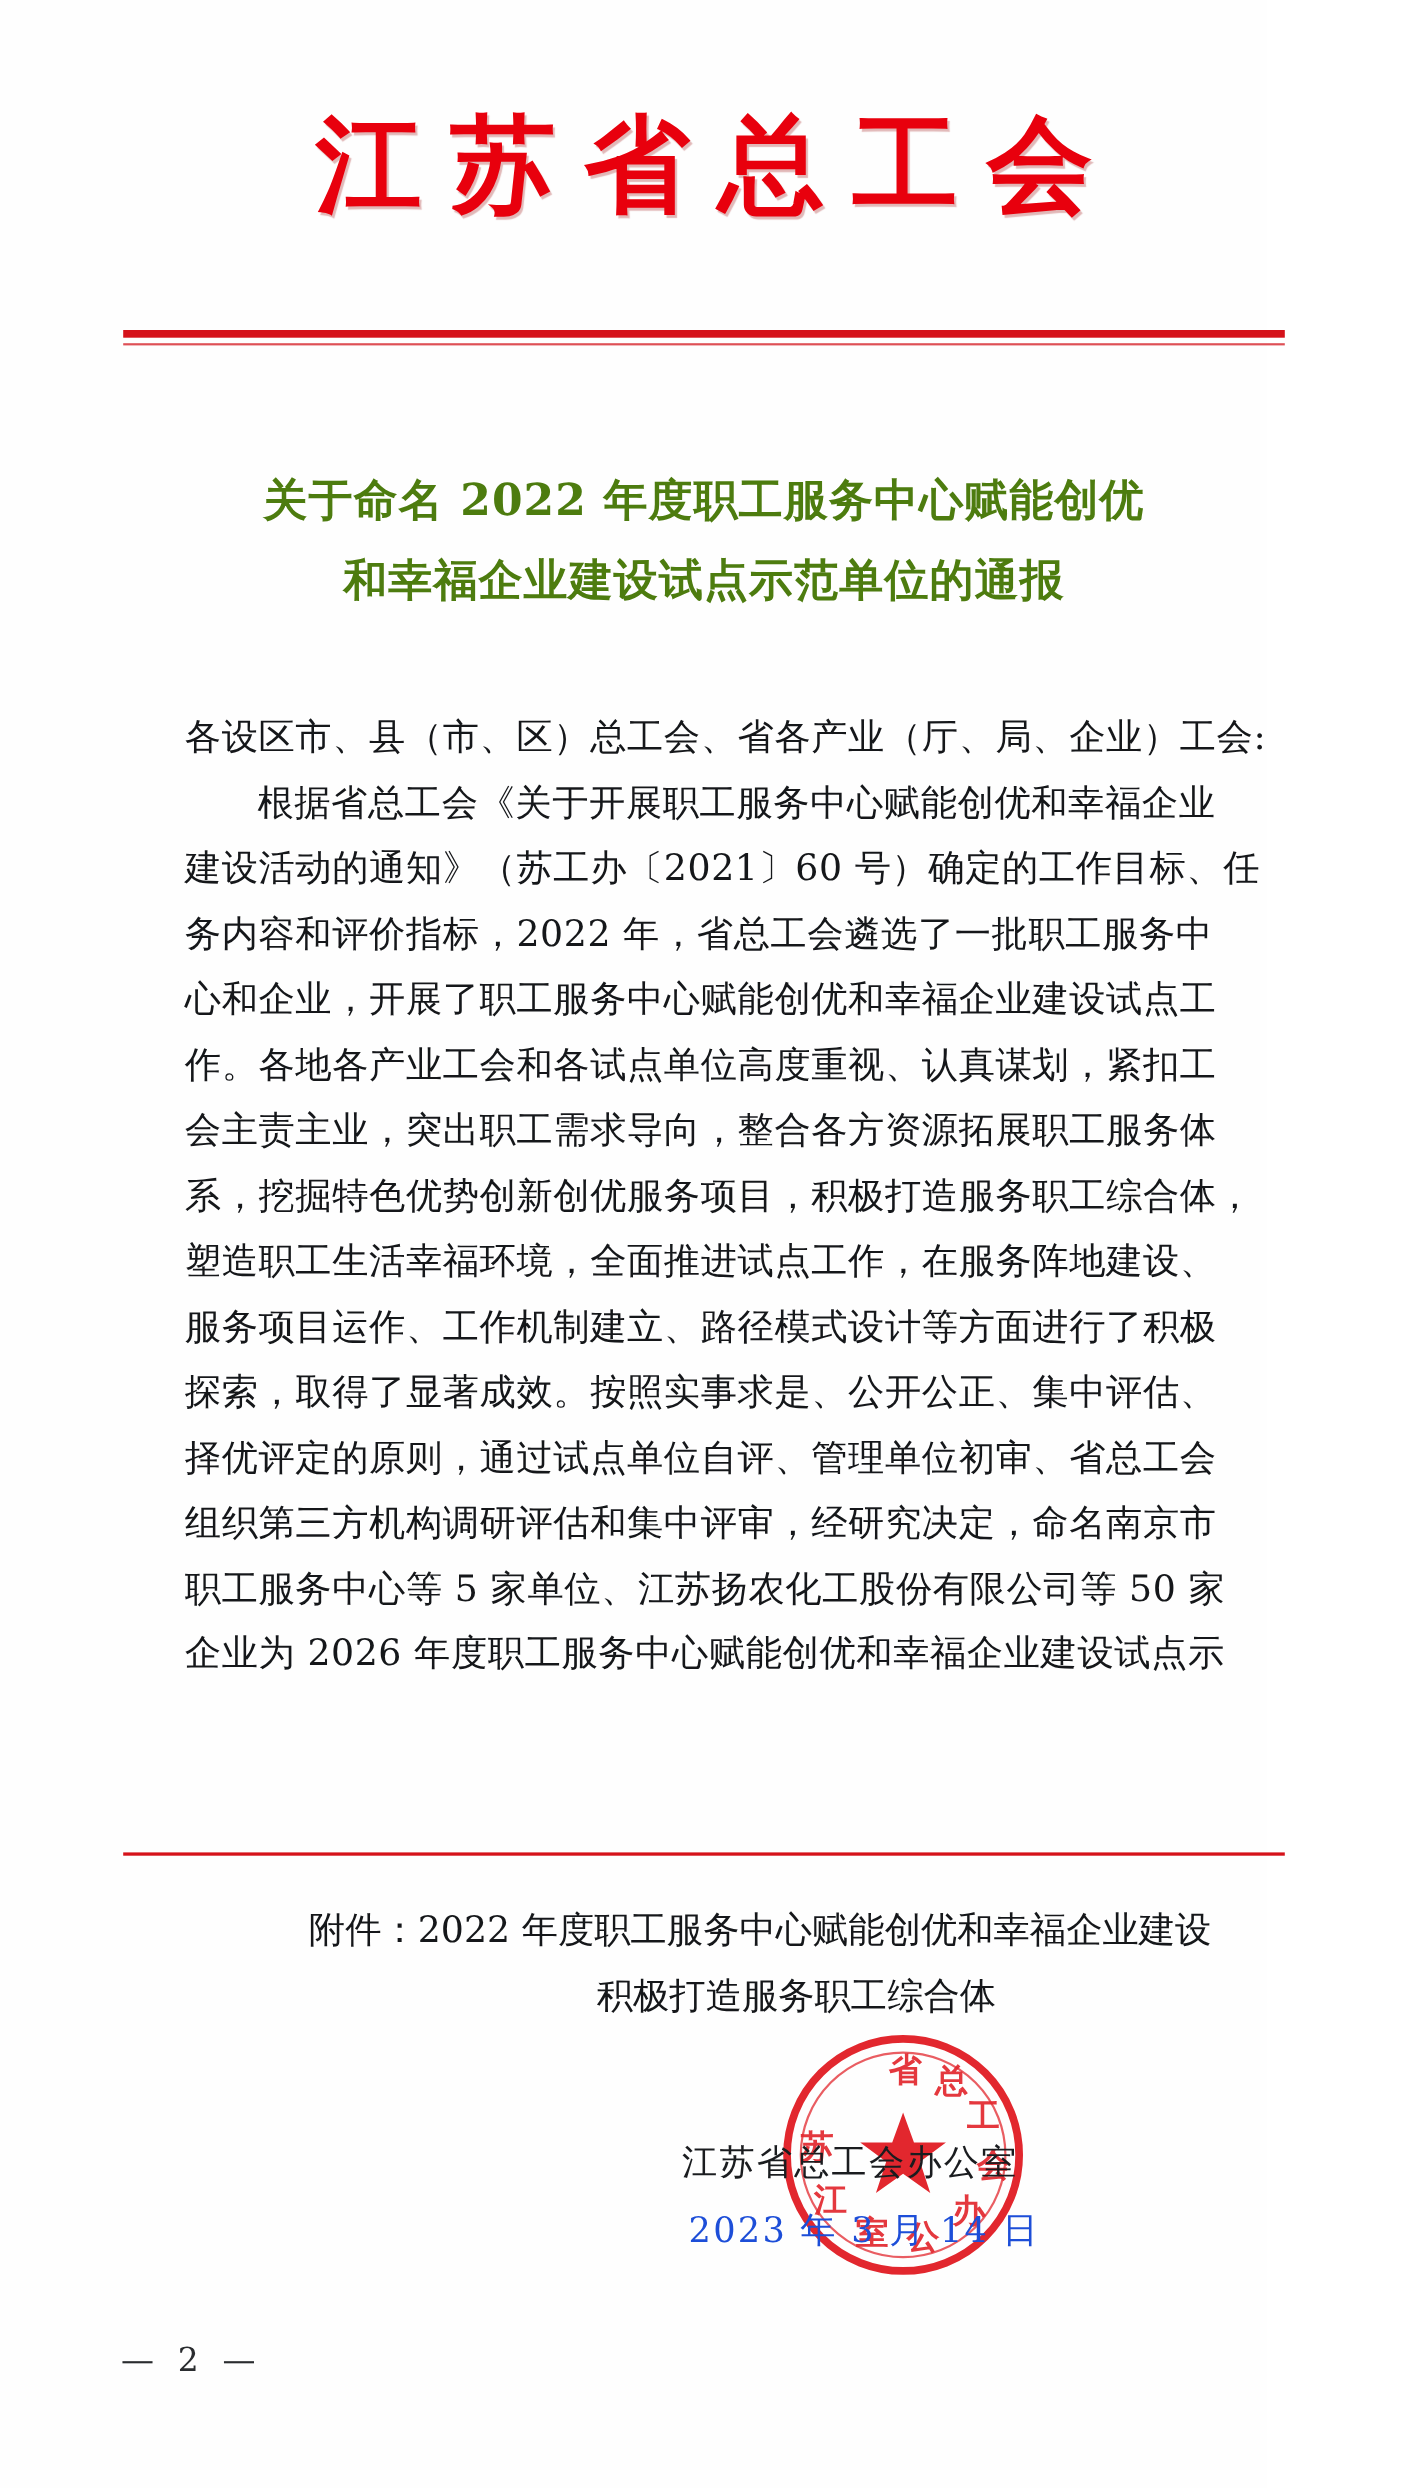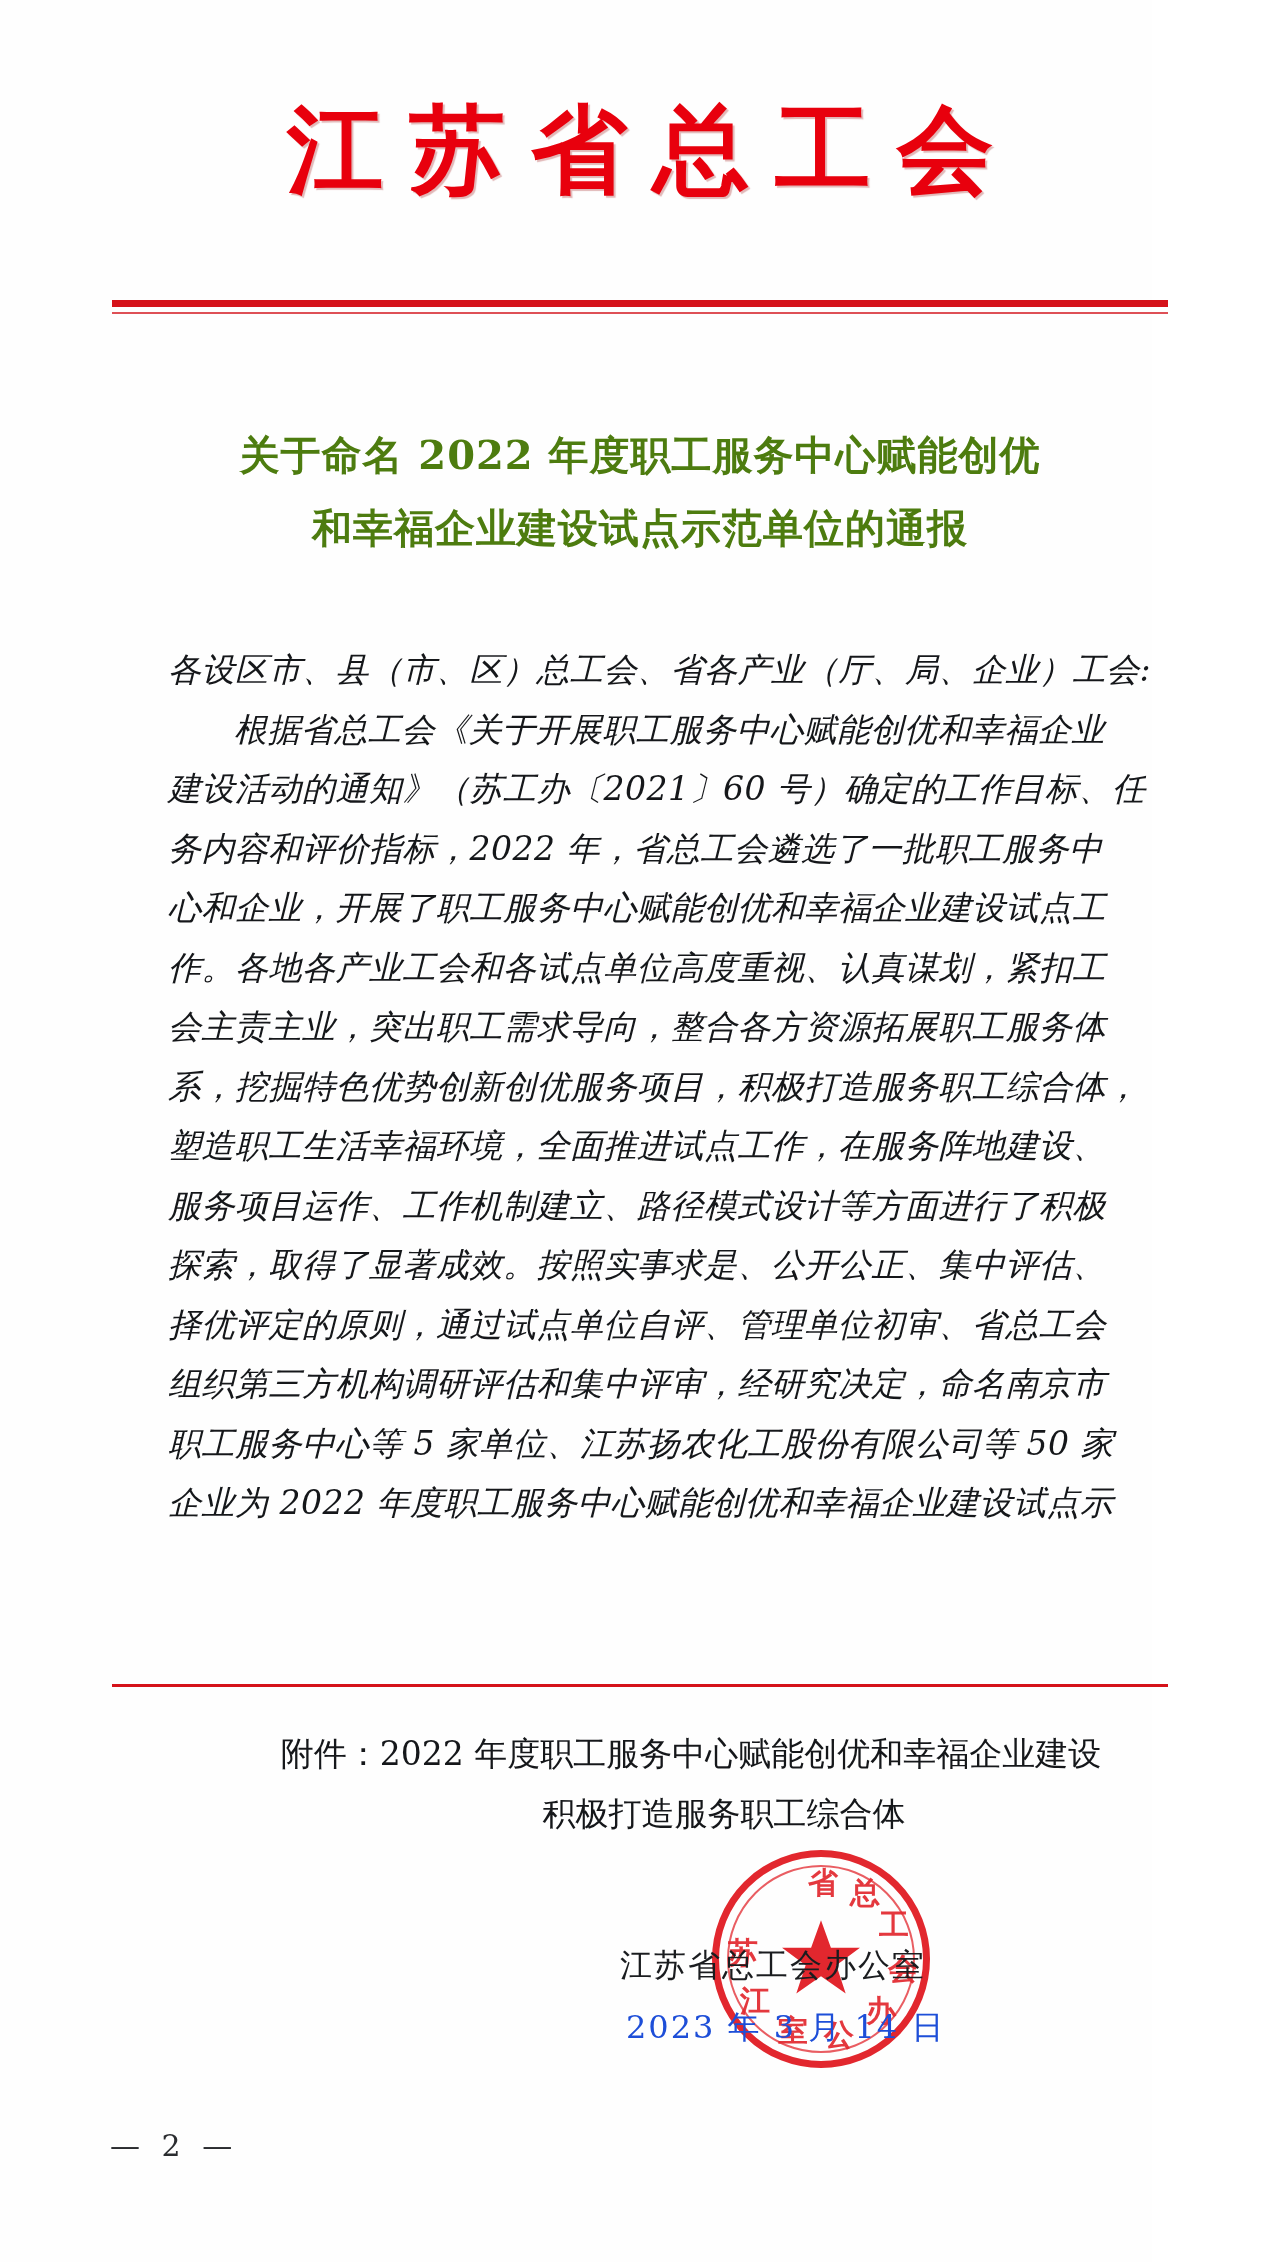--- a/index.html
+++ b/index.html
@@ -79,21 +79,20 @@
     letter-spacing: 1px;
     white-space: nowrap;
   }
 
   
   .body-block {
     position: absolute;
     top: 640px;
     left: 168px;
     width: 952px;
-    font-style: italic;
   }
   .body-line {
     font-family: "DejaVu Serif", "Liberation Serif", serif;
     font-size: 33px;
     line-height: 59.5px;
     color: #15171a;
     letter-spacing: 0.5px;
     white-space: nowrap;
   }
   .body-line.indent { text-indent: 66px; }
@@ -236,21 +235,21 @@
     <div class="body-line">心和企业，开展了职工服务中心赋能创优和幸福企业建设试点工</div>
     <div class="body-line">作。各地各产业工会和各试点单位高度重视、认真谋划，紧扣工</div>
     <div class="body-line">会主责主业，突出职工需求导向，整合各方资源拓展职工服务体</div>
     <div class="body-line">系，挖掘特色优势创新创优服务项目，积极打造服务职工综合体，</div>
     <div class="body-line">塑造职工生活幸福环境，全面推进试点工作，在服务阵地建设、</div>
     <div class="body-line">服务项目运作、工作机制建立、路径模式设计等方面进行了积极</div>
     <div class="body-line">探索，取得了显著成效。按照实事求是、公开公正、集中评估、</div>
     <div class="body-line">择优评定的原则，通过试点单位自评、管理单位初审、省总工会</div>
     <div class="body-line">组织第三方机构调研评估和集中评审，经研究决定，命名南京市</div>
     <div class="body-line">职工服务中心等 5 家单位、江苏扬农化工股份有限公司等 50 家</div>
-    <div class="body-line">企业为 2022 年度职工服务中心赋能创优和幸福企业建设试点示</div>
+    <div class="body-line">企业为 2026 年度职工服务中心赋能创优和幸福企业建设试点示</div>
   </div>
 
   <div class="red-rule-bottom"></div>
 
   <div class="attachment">
     <div class="attachment-line first">附件：2022 年度职工服务中心赋能创优和幸福企业建设</div>
     <div class="attachment-line second">积极打造服务职工综合体</div>
   </div>
 
   <div class="sign-area">

